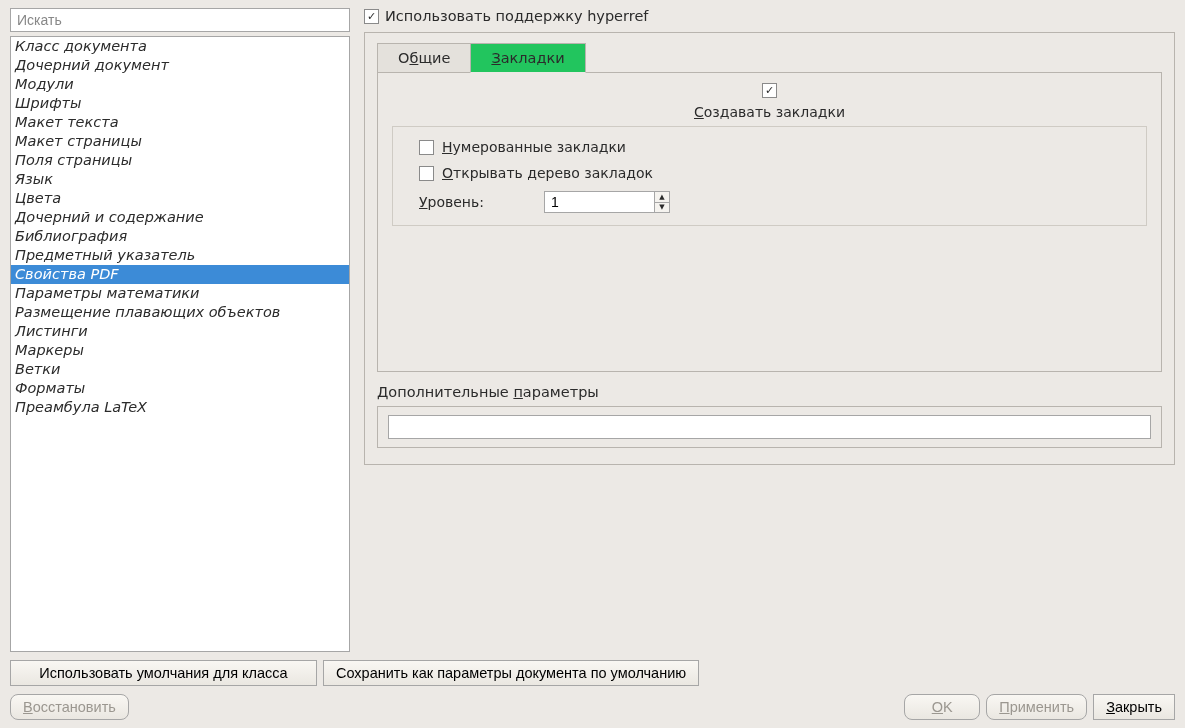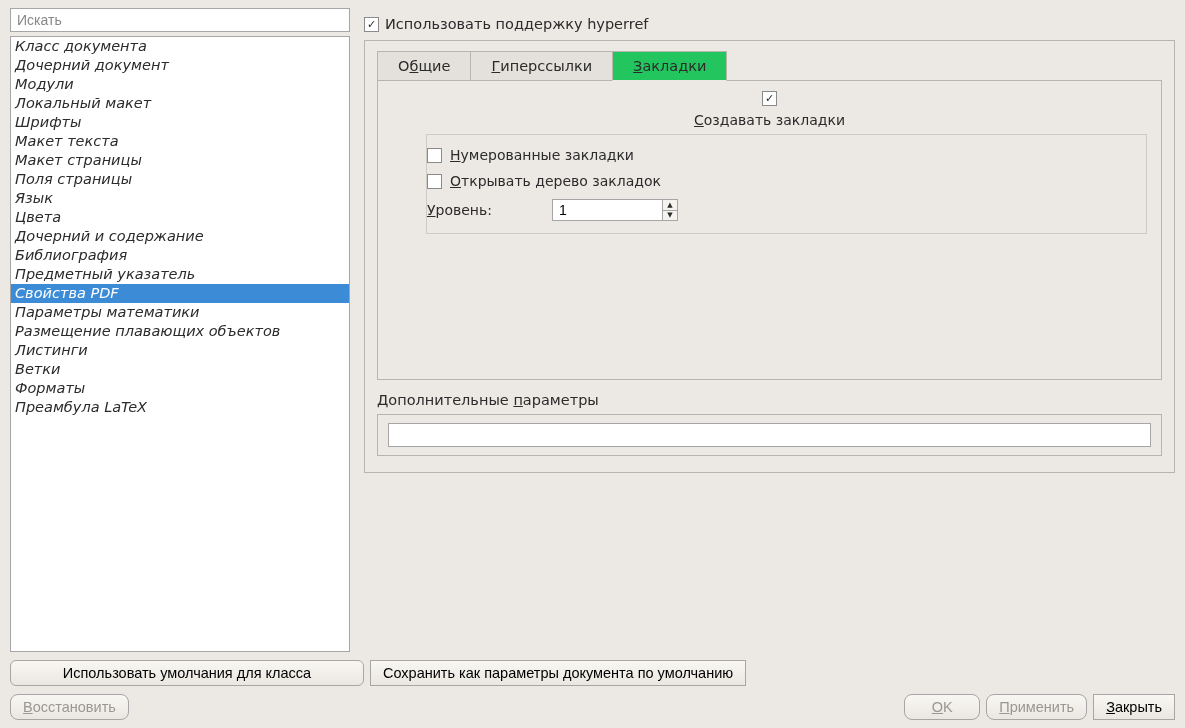--- a/index.html
+++ b/index.html
@@ -57,21 +57,21 @@
 .right-panel {
   flex: 1;
   display: flex;
   flex-direction: column;
 }
 .hyperref-row {
   display: flex;
   align-items: center;
   gap: 6px;
   margin-bottom: 8px;
-  margin-top: 8px;
+  margin-top: 0;
 }
 .chk {
   width: 15px;
   height: 15px;
   border: 1px solid #8a8a8a;
   background: #fff;
   display: inline-flex;
   align-items: center;
   justify-content: center;
   font-size: 11px;
@@ -112,23 +112,22 @@
 }
 .group-header {
   display: flex;
   align-items: center;
   gap: 6px;
   margin-bottom: 6px;
   flex-direction: column;
 }
 .group-body {
   border: 1px solid #cfcbc4;
-  padding: 12px 0;
+  padding: 12px 26px;
   background: #ece9e5;
-  margin-left: 34px;
 }
 .opt-row {
   display: flex;
   align-items: center;
   gap: 8px;
   margin-bottom: 10px;
 }
 .level-row {
   display: flex;
   align-items: center;
@@ -186,21 +185,21 @@
   gap: 6px;
   margin-bottom: 8px;
 }
 .btn {
   border: 1px solid #a6a6a6;
   background: linear-gradient(#f9f7f3, #eae7e1);
   padding: 4px 12px;
   font-size: 14.5px;
   cursor: default;
 }
-.btn.wide1 { width: 354px; border-radius: 6px; }
+.btn.wide1 { width: 307px; }
 .btn.disabled { color: #9b9790; border-radius: 8px; }
 .btn span.u { text-decoration: underline; }
 .bottom-row2 {
   display: flex;
   justify-content: space-between;
 }
 .bottom-row2-right {
   display: flex;
   gap: 6px;
 }
@@ -211,53 +210,50 @@
 </head>
 <body>
 
 <div class="main-area">
   <div class="left-panel">
     <input class="search-input" placeholder="Искать" style="">
     <div class="category-list" id="category-list">
         <div class="category-item">Класс документа</div>
         <div class="category-item">Дочерний документ</div>
         <div class="category-item">Модули</div>
-        <div class="category-item">Локальный макет</div>
         <div class="category-item">Шрифты</div>
         <div class="category-item">Макет текста</div>
         <div class="category-item">Макет страницы</div>
         <div class="category-item">Поля страницы</div>
         <div class="category-item">Язык</div>
         <div class="category-item">Цвета</div>
         <div class="category-item">Дочерний и содержание</div>
         <div class="category-item">Библиография</div>
         <div class="category-item">Предметный указатель</div>
         <div class="category-item selected">Свойства PDF</div>
         <div class="category-item">Параметры математики</div>
         <div class="category-item">Размещение плавающих объектов</div>
         <div class="category-item">Листинги</div>
+        <div class="category-item">Маркеры</div>
         <div class="category-item">Ветки</div>
         <div class="category-item">Форматы</div>
         <div class="category-item">Преамбула LaTeX</div>
       </div>
   </div>
 
   <div class="right-panel">
     <div class="hyperref-row">
       <span class="chk checked" id="chk-hyperref"></span>
       <span class="hyperref-label">Использовать поддержку hyperref</span>
     </div>
 
     <div class="content-box">
       <div class="tabs">
         <div class="tab" id="tab-general">
           <span>О</span><span class="u">б</span><span>щие</span>
-        </div>
-        <div class="tab" id="tab-hyperlinks">
-          <span></span><span class="u">Г</span><span>иперссылки</span>
         </div>
         <div class="tab active" id="tab-bookmarks">
           <span></span><span class="u">З</span><span>акладки</span>
         </div>
       </div>
 
       <div class="tab-contents">
         <div class="group-header">
           <span class="chk checked" id="chk-group"></span>
           <span class="group-header-label">

